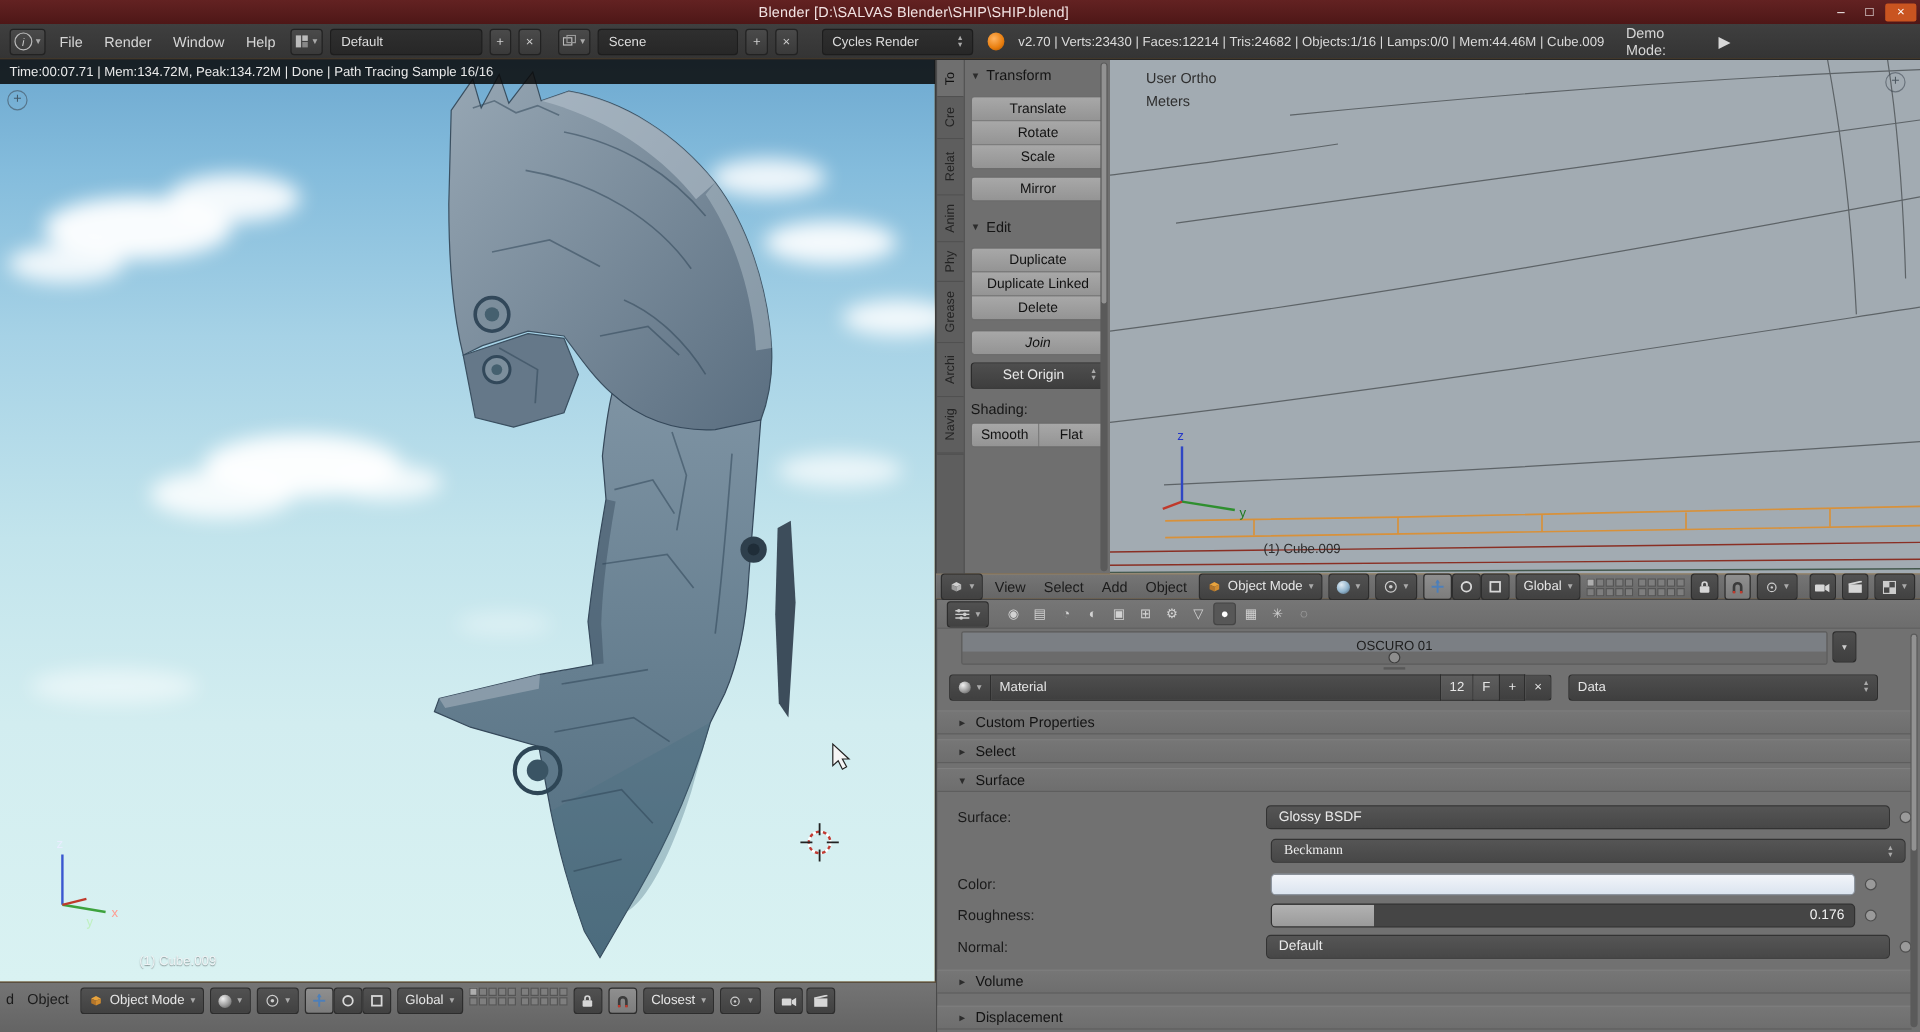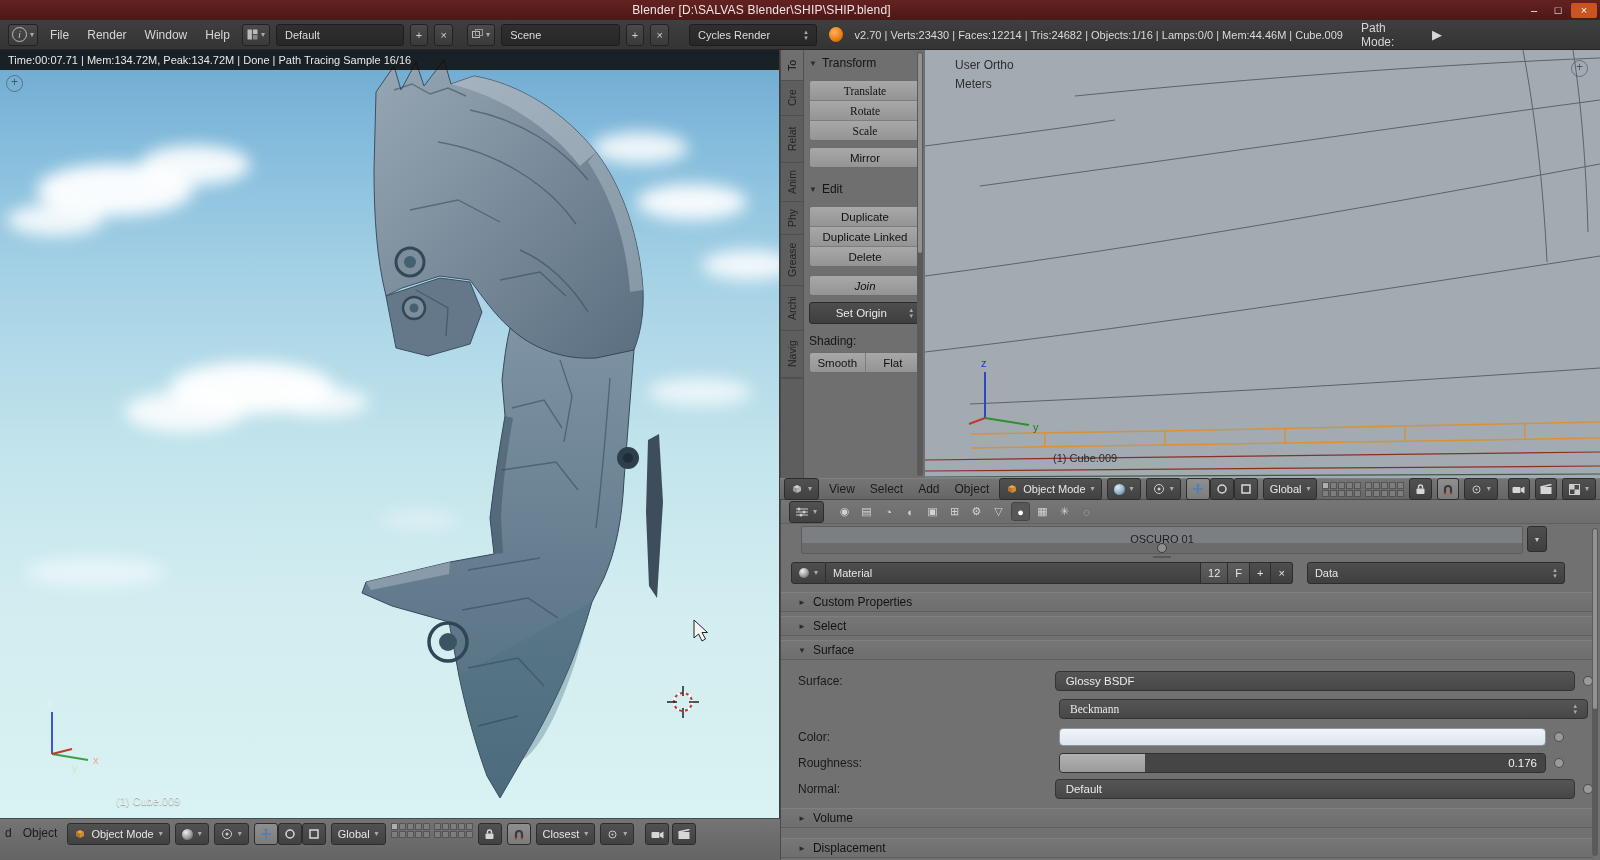--- a/index.html
+++ b/index.html
@@ -146,21 +146,21 @@
     <div class="ifield" style="width:118px;margin-left:14px;justify-content:space-between;">
       <span>Cycles Render</span>
       <span class="dbl">
           <span>▴</span>
           <span>▾</span>
         </span>
     </div>
     <span class="blogo" style="margin-left:6px;"></span>
     <span class="stats">v2.70 | Verts:23430 | Faces:12214 | Tris:24682 | Objects:1/16 | Lamps:0/0 | Mem:44.46M | Cube.009</span>
     <span class="spacer"></span>
-    <span class="menu" style="margin-right:2px;">Path Mode:</span>
+    <span class="menu" style="margin-right:2px;">Demo Mode:</span>
     <span style="color:#d8d8d8;font-size:13px;margin-right:150px;">▶</span>
   </div>
 
   <div class="renderview">
     <svg width="780" height="768" viewBox="0 0 780 768" style="position:absolute;left:0;top:0;">
       <defs>
         <filter id="blur8" x="-40%" y="-40%" width="180%" height="180%">
             <feGaussianBlur stdDeviation="8"></feGaussianBlur>
           </filter>
         <linearGradient id="gHook" x1="0" y1="0" x2="1" y2="1">
@@ -372,21 +372,21 @@
       <div class="vtab" style="height:50px;">Grease</div>
       <div class="vtab" style="height:44px;">Archi</div>
       <div class="vtab" style="height:46px;">Navig</div>
       <div style="flex:1;border-top:1px solid #505050;"></div>
     </div>
     <div class="tspanels">
       <div class="phead">
           <span class="parr">▼</span>
           <span>Transform</span>
         </div>
-      <div class="tgroup" style="margin-top:8px;font-family:Liberation Serif, serif;">
+      <div class="tgroup" style="margin-top:8px;">
         <div class="tbtn">Translate</div>
         <div class="tbtn">Rotate</div>
         <div class="tbtn">Scale</div>
       </div>
       <div class="tbtn" style="margin-top:6px;">Mirror</div>
       <div class="phead" style="margin-top:12px;">
           <span class="parr">▼</span>
           <span>Edit</span>
         </div>
       <div class="tgroup" style="margin-top:8px;">

